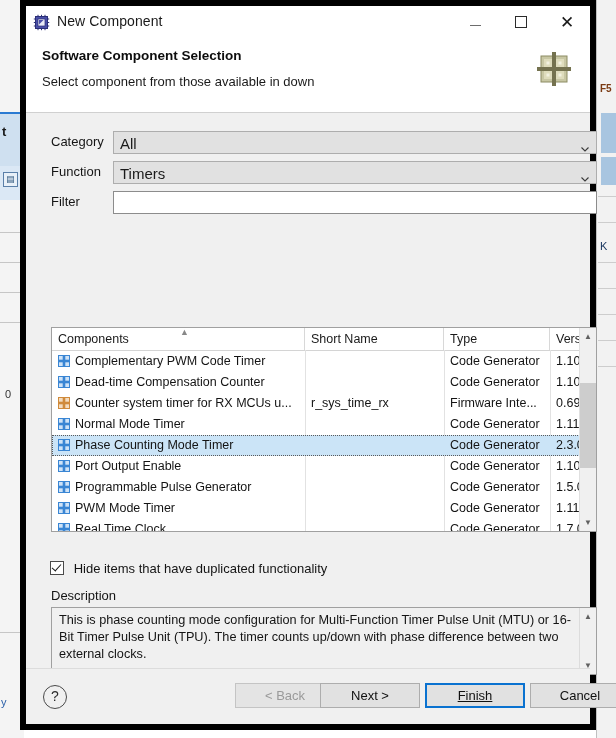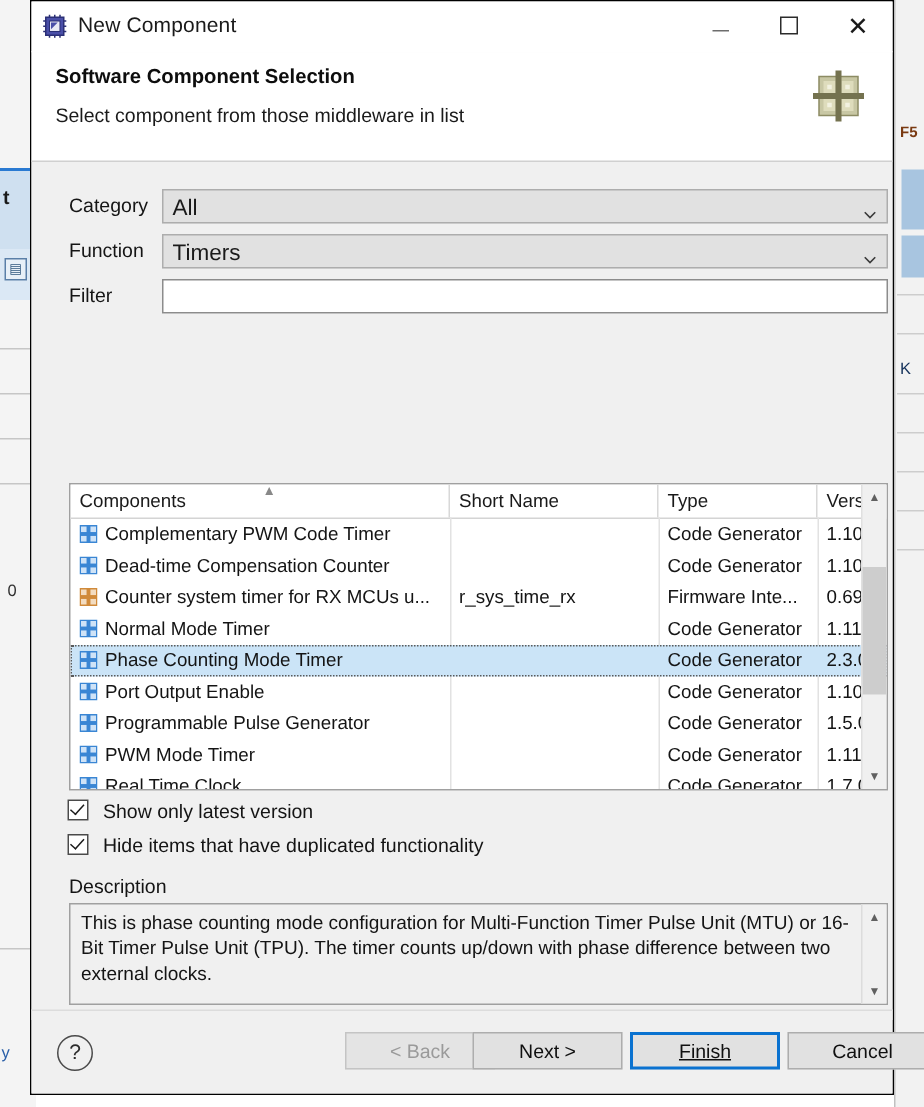--- a/index.html
+++ b/index.html
@@ -59,21 +59,21 @@
     background: #f4f4f4;
   }
   .bg-bottom-txt {
     position: absolute; left: 1px; top: 696px; font-size: 11px; color: #2a5fa8;
   }
 
   
   #dialog {
     position: absolute; left: 20px; top: 0; width: 576px; height: 730px;
     background: #f0f0f0;
-    border: 1px solid #000000;
+    border: 6px solid #000000;
     box-sizing: border-box;
   }
 
   
   .titlebar {
     position: relative; height: 33px; background: #ffffff;
     border-bottom: 1px solid #ffffff;
   }
   .title-icon {
     position: absolute; left: 7px; top: 8px; width: 17px; height: 17px;
@@ -327,21 +327,21 @@
     <div class="win-btn win-max">
       <span class="glyph-max"></span>
     </div>
     <div class="win-btn win-close">
       <span class="glyph-close">✕</span>
     </div>
   </div>
 
   <div class="header">
     <div class="header-title">Software Component Selection</div>
-    <div class="header-sub">Select component from those middleware in list</div>
+    <div class="header-sub">Select component from those available in down</div>
     <span class="header-icon">
       <svg width="38" height="38" viewBox="0 0 38 38">
         <rect x="6" y="6" width="26" height="26" fill="#c8c7a4" stroke="#8c8b63"></rect>
         <rect x="9" y="9" width="8" height="8" fill="#dedcbc"></rect>
         <rect x="21" y="9" width="8" height="8" fill="#dedcbc"></rect>
         <rect x="9" y="21" width="8" height="8" fill="#dedcbc"></rect>
         <rect x="21" y="21" width="8" height="8" fill="#dedcbc"></rect>
         <rect x="11.5" y="11.5" width="3" height="3" fill="#f2f1e0"></rect>
         <rect x="23.5" y="11.5" width="3" height="3" fill="#f2f1e0"></rect>
         <rect x="11.5" y="23.5" width="3" height="3" fill="#f2f1e0"></rect>
@@ -491,24 +491,20 @@
           </div>
         </div>
 
       <div class="vscroll">
         <div class="vs-btn vs-up">▲</div>
         <div class="vs-thumb"></div>
         <div class="vs-btn vs-down">▼</div>
       </div>
     </div>
 
-    <div class="cb-row" style="top:425px">
-      <span class="cbox"></span>
-      <span>Show only latest version</span>
-    </div>
     <div class="cb-row" style="top:448px">
       <span class="cbox"></span>
       <span>Hide items that have duplicated functionality</span>
     </div>
 
     <div class="desc-label">Description</div>
     <div class="desc-box">
       <div class="desc-text">This is phase counting mode configuration for Multi-Function Timer Pulse Unit (MTU) or 16-Bit Timer Pulse Unit (TPU). The timer counts up/down with phase difference between two external clocks.</div>
       <div class="desc-scroll">
         <div class="vs-btn vs-up">▲</div>

